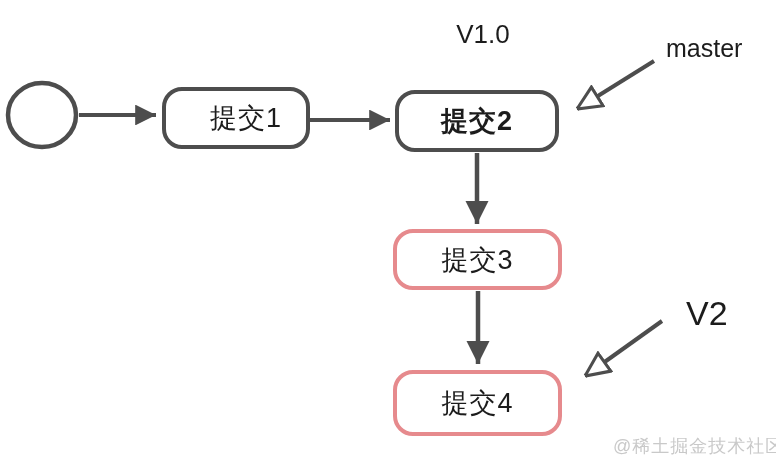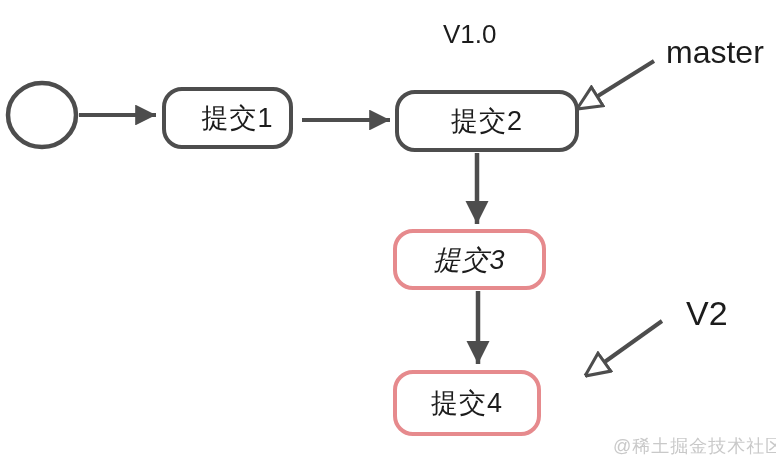--- a/index.html
+++ b/index.html
@@ -14,27 +14,27 @@
     position:relative;width:776px;height:468px;background:var(--background);
     font-family:"Liberation Sans","DejaVu Sans",sans-serif;overflow:hidden;
   }
   .layer{position:absolute;left:0;top:0;width:776px;height:468px;}
   .node{
     position:absolute;display:flex;align-items:center;justify-content:center;
     border:4px solid var(--line);border-radius:20px;background:#fff;
     font-size:27px;color:var(--text);box-sizing:border-box;letter-spacing:1px;
   }
   .node.pink{border-color:var(--highlight);}
-  .node-commit1{left:162px;top:87px;width:131px;height:62px;padding-left:20px;}
-  .node-commit2{left:395px;top:90px;width:184px;height:62px;}
-  .node-commit3{left:393px;top:229px;width:153px;height:61px;font-style:italic;}
-  .node-commit4{left:393px;top:370px;width:148px;height:66px;}
+  .node-commit1{left:162px;top:87px;width:148px;height:62px;padding-left:20px;}
+  .node-commit2{left:395px;top:90px;width:164px;height:62px;font-weight:bold;}
+  .node-commit3{left:393px;top:229px;width:169px;height:61px;}
+  .node-commit4{left:393px;top:370px;width:169px;height:66px;}
   .anno{position:absolute;color:var(--text);white-space:nowrap;}
-  .label-v1{left:443px;top:19px;font-size:26px;width:80px;text-align:left;}
-  .label-master{left:666px;top:34px;font-size:32px;}
+  .label-v1{left:443px;top:19px;font-size:26px;width:80px;text-align:center;}
+  .label-master{left:666px;top:34px;font-size:25px;}
   .label-v2{left:686px;top:294px;font-size:34px;}
   .label-v20{left:597px;top:411px;font-size:29px;font-weight:500;}
   .watermark{
     position:absolute;left:613px;top:434px;font-size:18px;
     color:var(--watermark);letter-spacing:1px;white-space:nowrap;
   }
 </style>
 </head>
 <body>
 

